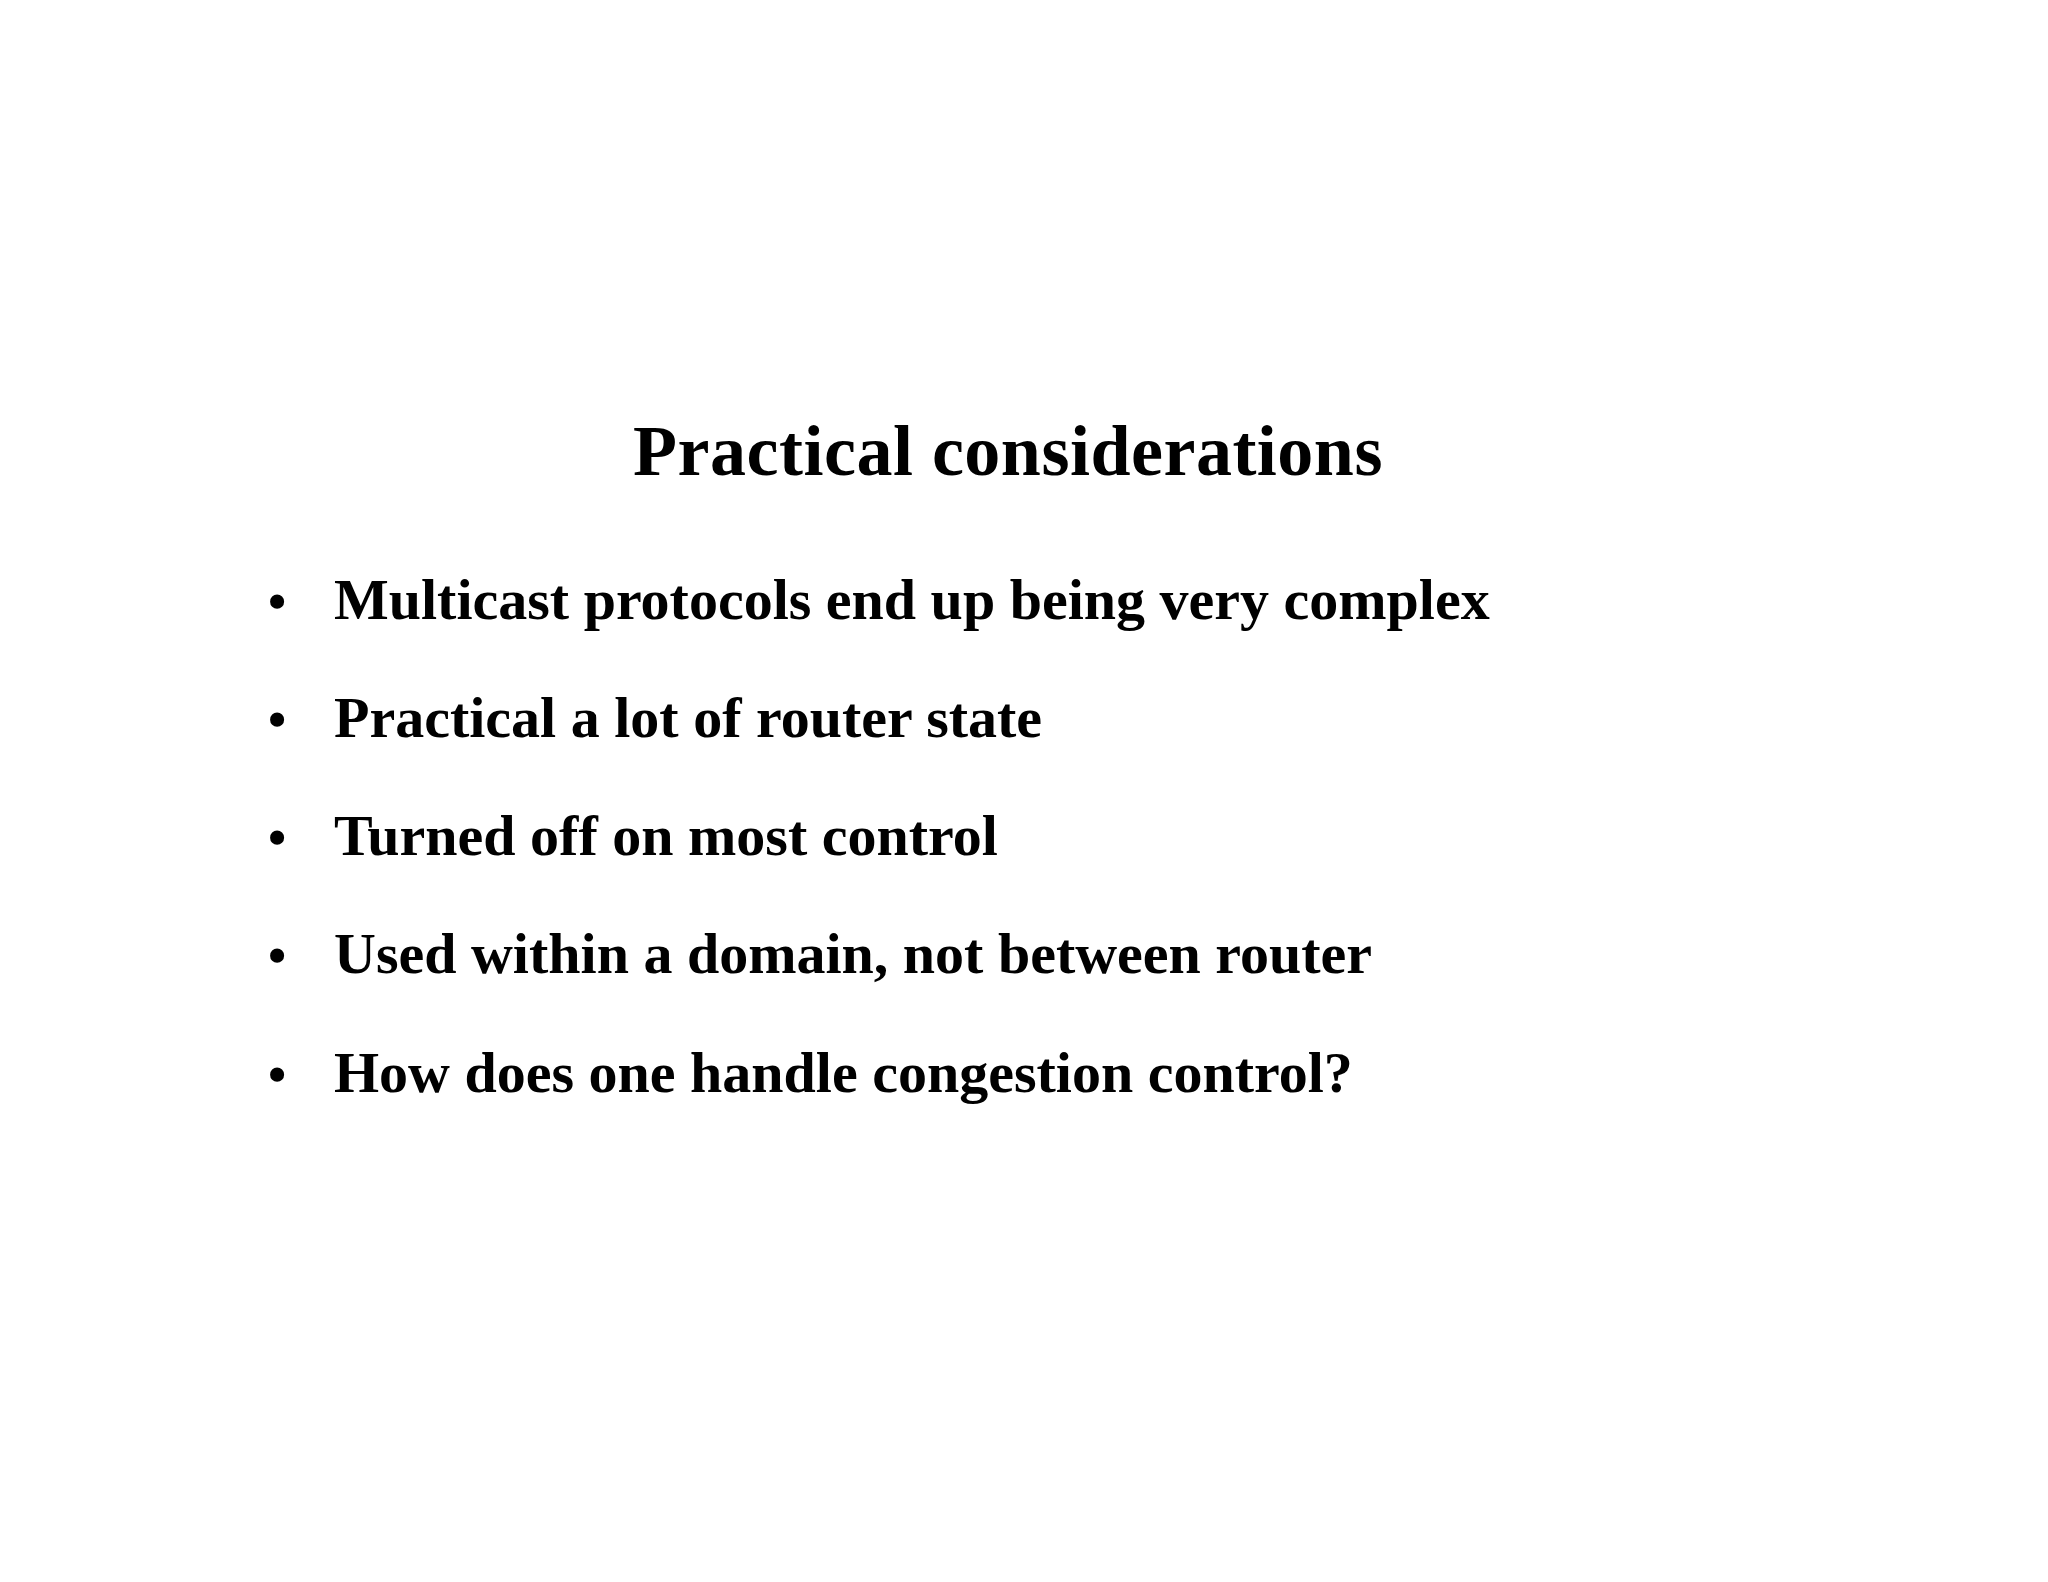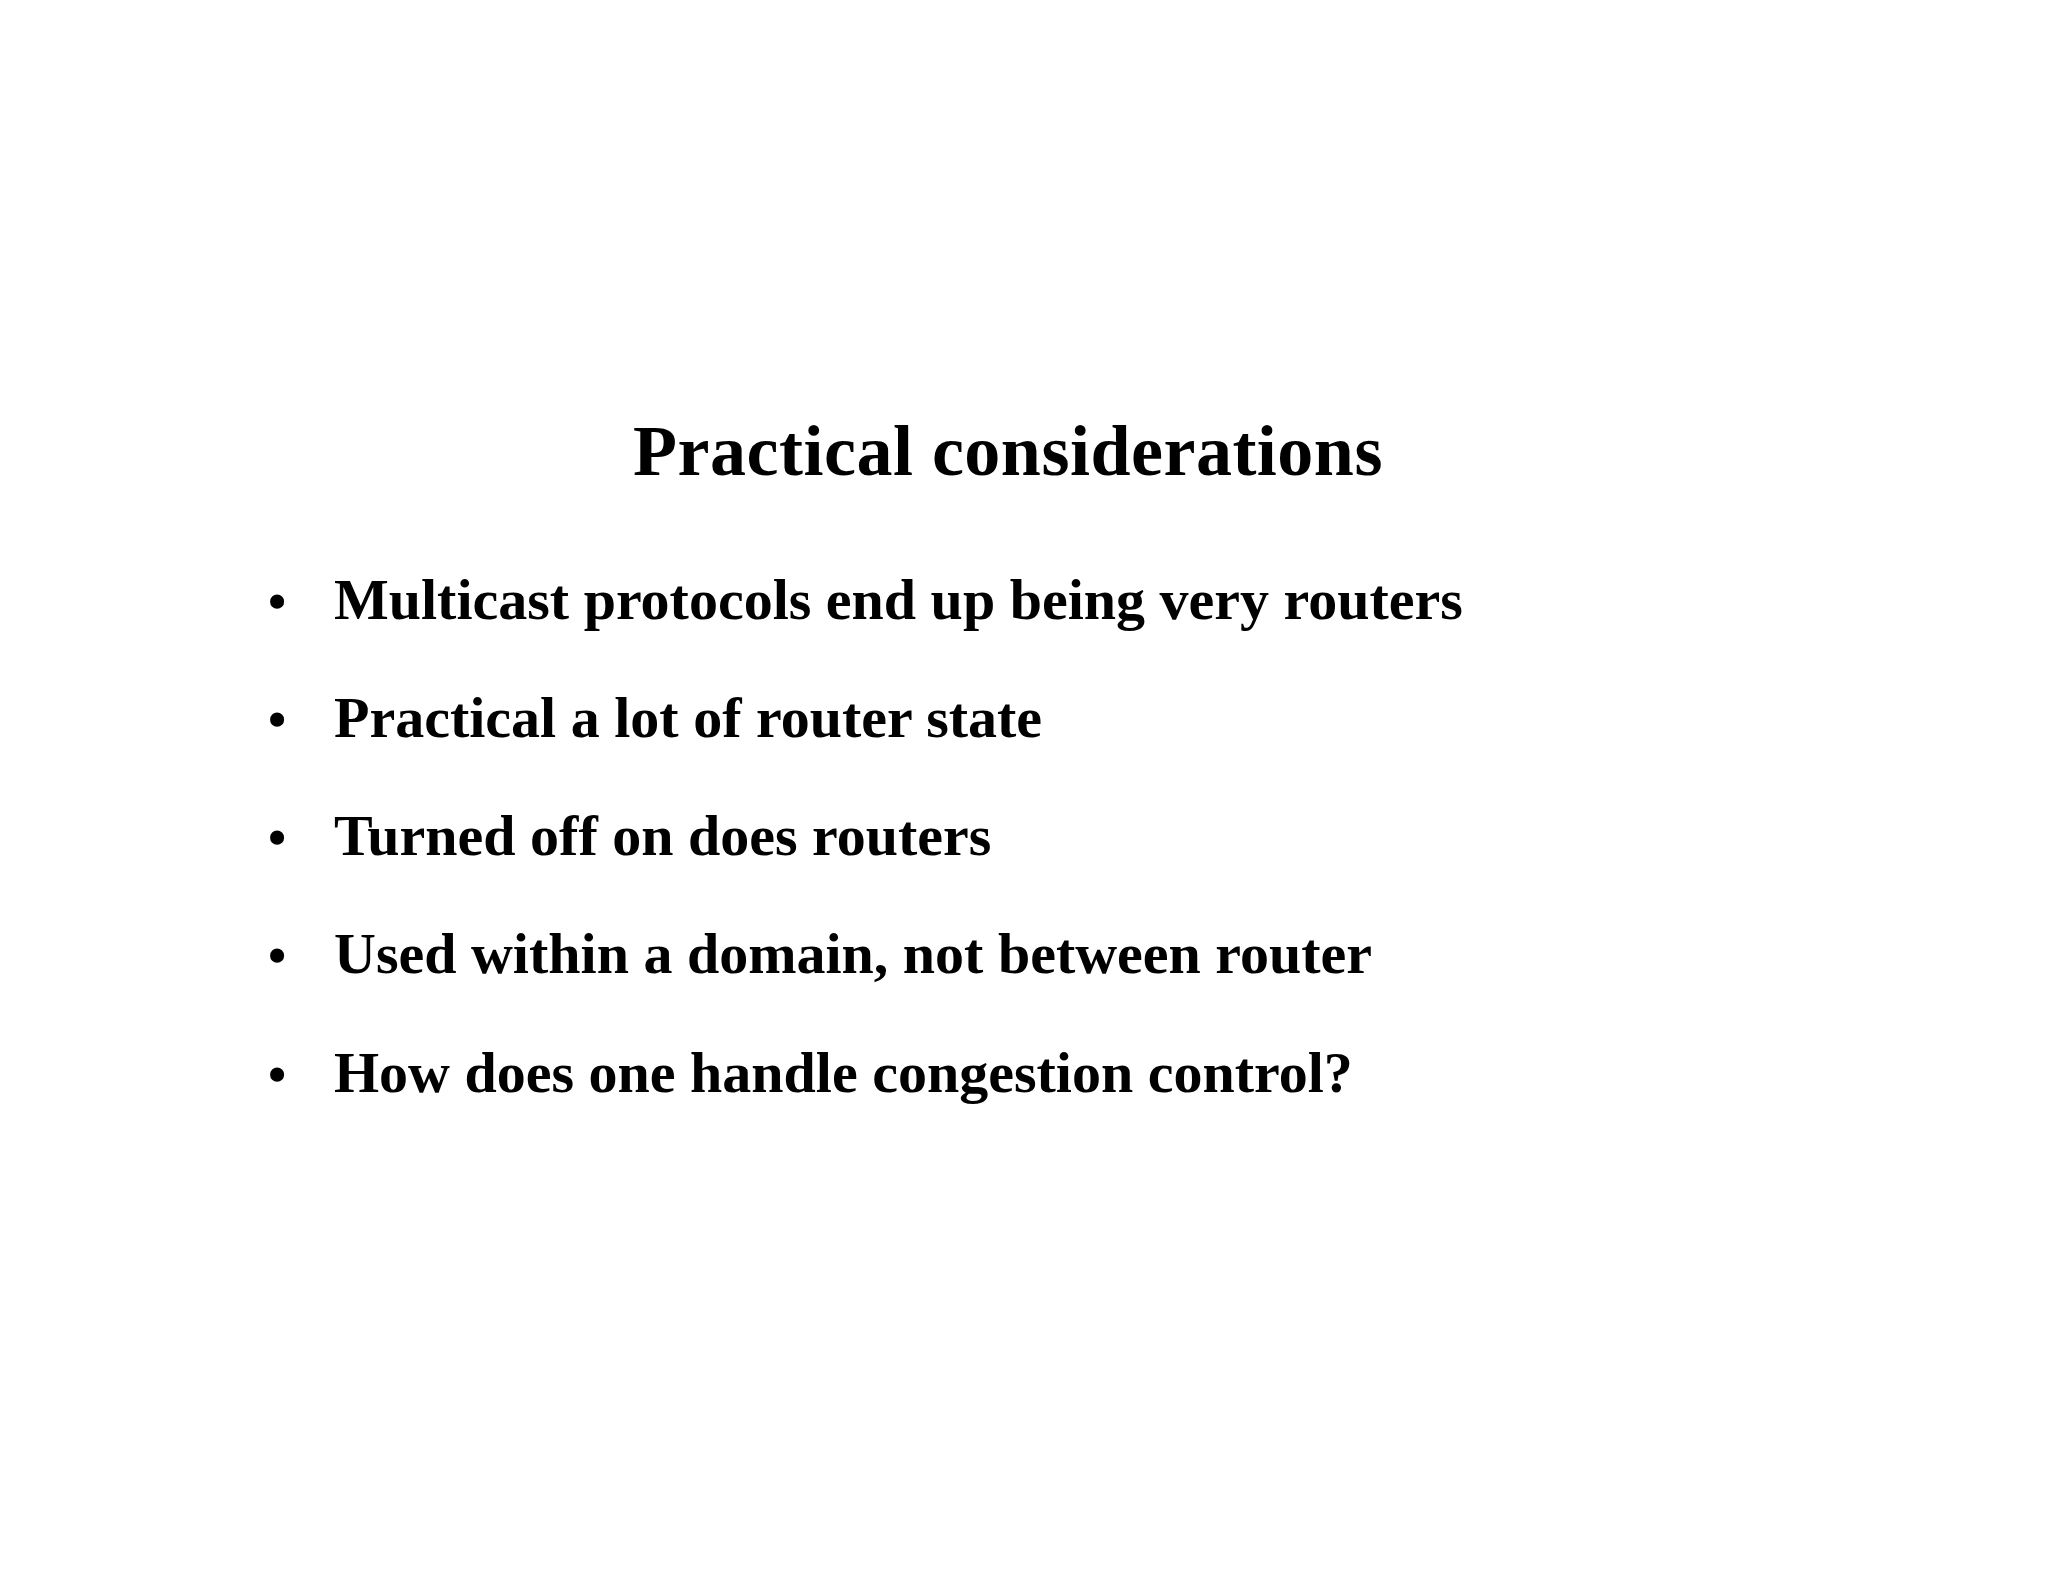--- a/index.html
+++ b/index.html
@@ -49,29 +49,29 @@
 </style>
 </head>
 <body>
 
 <div class="slide">
   <h1 class="slide-title">Practical considerations</h1>
 
   <ul class="bullet-list">
     <li class="bullet-item">
       <span class="bullet-marker">•</span>
-      <span class="bullet-text">Multicast protocols end up being very routers</span>
+      <span class="bullet-text">Multicast protocols end up being very complex</span>
     </li>
     <li class="bullet-item">
       <span class="bullet-marker">•</span>
       <span class="bullet-text">Practical a lot of router state</span>
     </li>
     <li class="bullet-item">
       <span class="bullet-marker">•</span>
-      <span class="bullet-text">Turned off on does routers</span>
+      <span class="bullet-text">Turned off on most control</span>
     </li>
     <li class="bullet-item">
       <span class="bullet-marker">•</span>
       <span class="bullet-text">Used within a domain, not between router</span>
     </li>
     <li class="bullet-item">
       <span class="bullet-marker">•</span>
       <span class="bullet-text">How does one handle congestion control?</span>
     </li>
   </ul>

